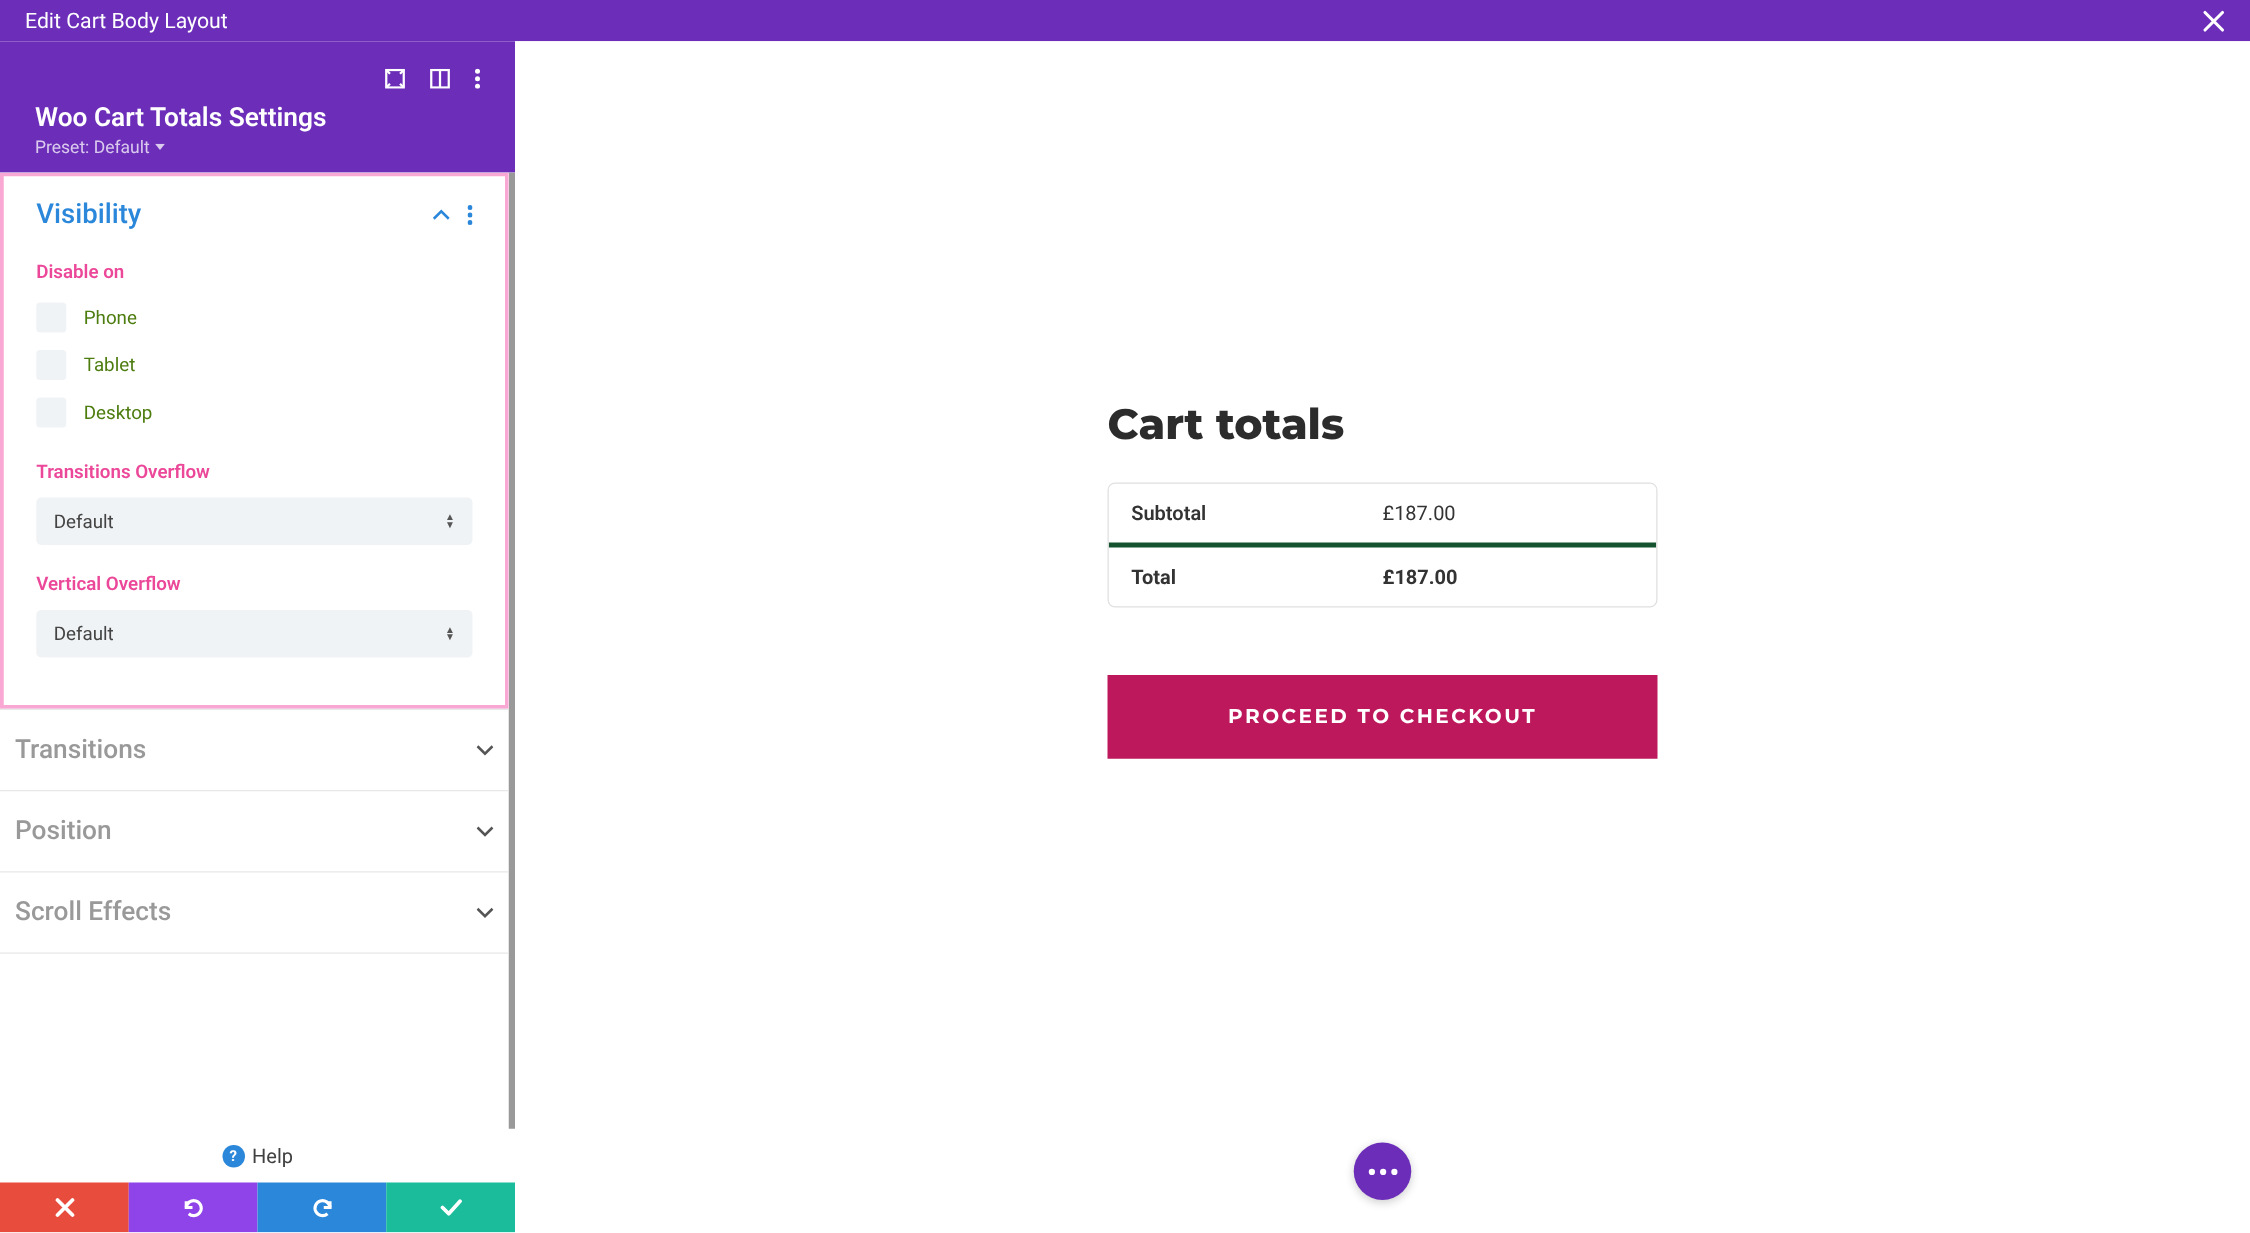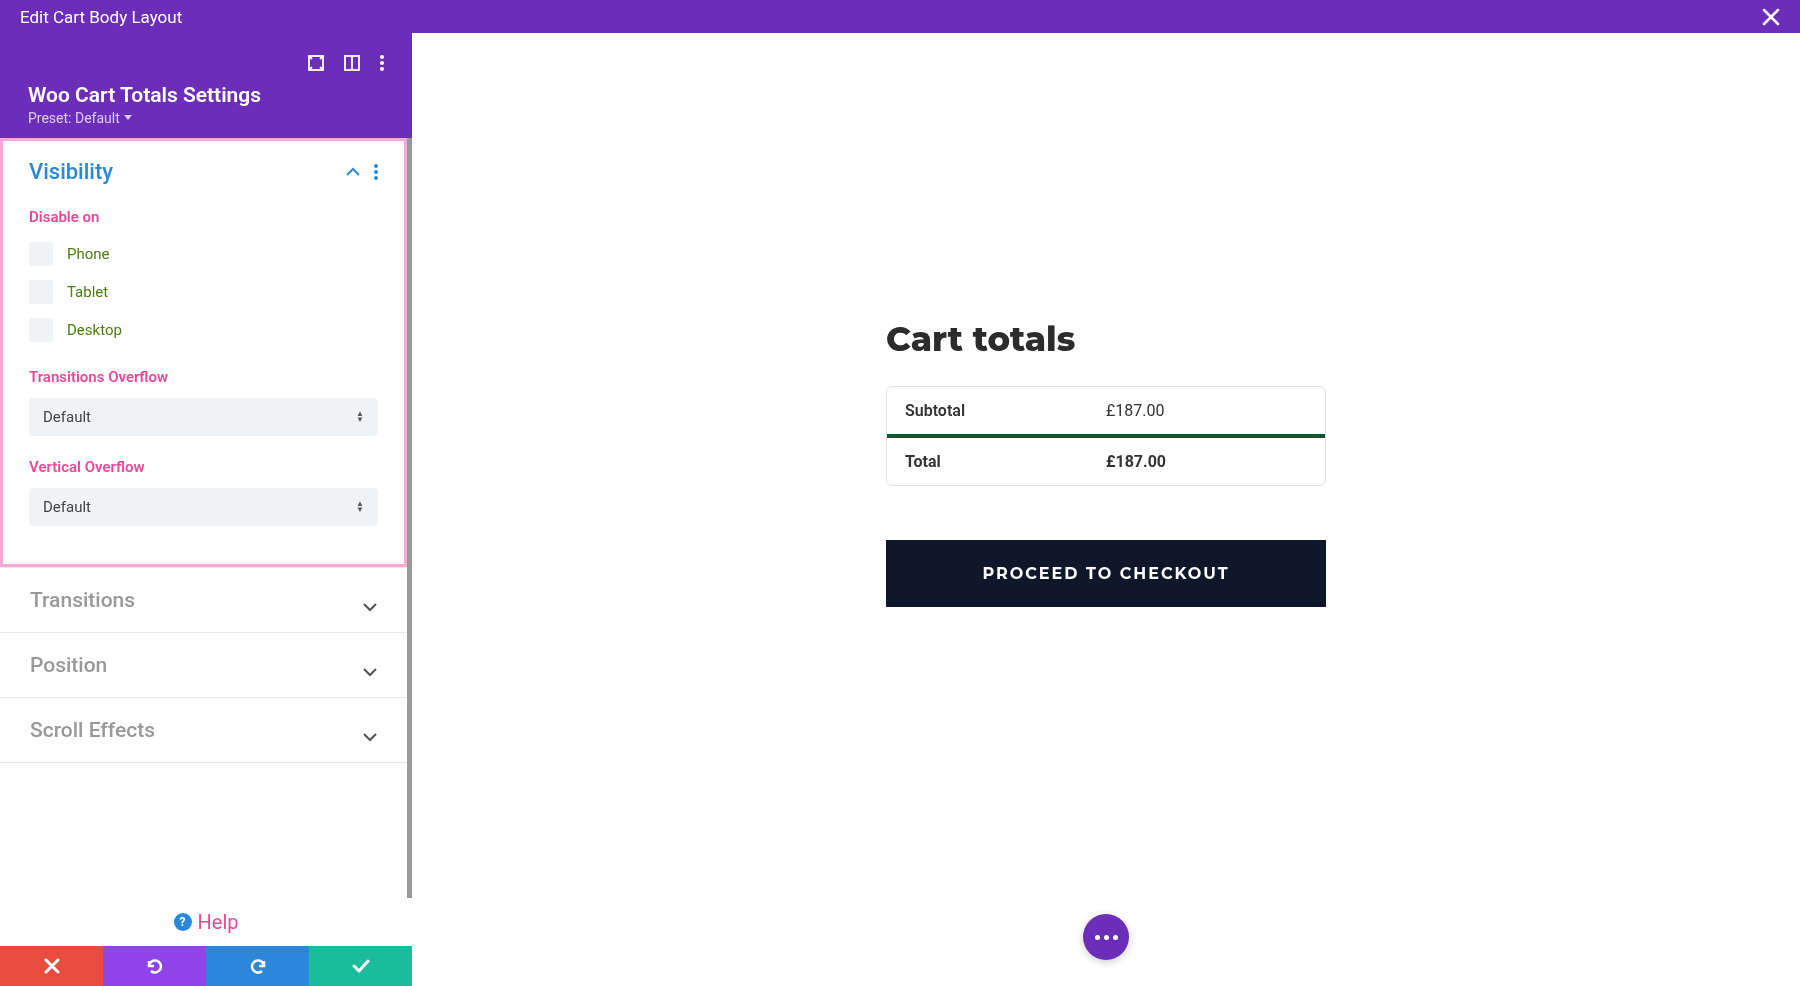--- a/index.html
+++ b/index.html
@@ -34,47 +34,47 @@
 .field-label { font-weight: 600; color: #ec4899; font-size: 15px; margin-bottom: 16px; }
 .checkbox-row { display: flex; align-items: center; gap: 14px; margin-bottom: 14px; }
 .checkbox-box { width: 24px; height: 24px; background: #f0f3f5; border-radius: 3px; cursor: pointer; }
 .checkbox-label { font-size: 15px; color: #4d7c0f; }
 
 .select-field { margin-bottom: 22px; }
 .select-field .field-label { margin-bottom: 12px; }
 .select-control { background: #f0f3f5; border-radius: 4px; padding: 10px 14px; display: flex; justify-content: space-between; align-items: center; cursor: pointer; font-size: 15px; color: #444; }
 .select-arrows { display: flex; flex-direction: column; font-size: 8px; line-height: 6px; color: #555; }
 
-.collapsed-section { border-top: 1px solid #e8e8e8; padding: 20px 30px; display: flex; justify-content: space-between; align-items: flex-end; cursor: pointer; }
+.collapsed-section { border-top: 1px solid #e8e8e8; padding: 20px 12px; display: flex; justify-content: space-between; align-items: center; cursor: pointer; }
 .collapsed-title { color: #999; font-size: 21px; font-weight: 500; }
 
 .help-row { display: flex; align-items: center; justify-content: center; gap: 6px; padding: 12px 0; border-top: 0; }
 .help-icon { width: 18px; height: 18px; border-radius: 50%; background: #2b87da; color: #fff; display: flex; align-items: center; justify-content: center; font-size: 12px; font-weight: bold; }
-.help-text { font-size: 20px; color: #ec4899; }
+.help-text { font-size: 16px; color: #404040; }
 
 .bottom-actions { display: flex; height: 40px; }
 .action-btn { flex: 1; display: flex; align-items: center; justify-content: center; cursor: pointer; color: #fff; border: none; }
 .action-discard { background: #e74c3c; }
 .action-undo { background: #8e44e8; }
 .action-redo { background: #2b87da; }
 .action-save { background: #1abc9c; }
 
 .preview { flex: 1; background: #fff; display: flex; align-items: flex-start; justify-content: center; padding-top: 285px; position: relative; }
 .preview-inner { width: 440px; }
 .preview-title { font-size: 34px; font-weight: 800; color: #2c2c2c; margin-bottom: 26px; font-family: "Montserrat", -apple-system, sans-serif; }
 
 .cart-table { border: 1px solid #e0e0e0; border-radius: 6px; overflow: hidden; margin-bottom: 54px; }
 .cart-row { display: flex; padding: 14px 18px; }
 .cart-row + .cart-row { border-top: 4px solid #14532d; }
 .cart-label { flex: 1; font-size: 16px; color: #333; font-weight: 600; }
 .cart-value { flex: 1; font-size: 16px; color: #333; }
 .cart-row.total .cart-label { font-weight: 700; }
 .cart-row.total .cart-value { font-weight: 700; }
 
-.checkout-btn { width: 100%; background: #0f172a; color: #fff; border: none; padding: 24px 0; font-size: 16px; font-weight: 700; letter-spacing: 2px; cursor: pointer; font-family: "Montserrat", -apple-system, sans-serif; }
+.checkout-btn { width: 100%; background: #be185d; color: #fff; border: none; padding: 24px 0; font-size: 16px; font-weight: 700; letter-spacing: 2px; cursor: pointer; font-family: "Montserrat", -apple-system, sans-serif; }
 
 .floating-menu { position: absolute; bottom: 26px; left: 50%; transform: translateX(-50%); width: 46px; height: 46px; border-radius: 50%; background: #6c2eb9; display: flex; align-items: center; justify-content: center; cursor: pointer; box-shadow: 0 2px 8px rgba(0,0,0,0.2); }
 .floating-dots { display: flex; gap: 4px; }
 .floating-dots span { width: 5px; height: 5px; background: #fff; border-radius: 50%; }
 .sidebar-content { flex: 1; display: flex; flex-direction: column; overflow: hidden; }
 .scroll-area { flex: 1; overflow-y: auto; border-right: 5px solid #999; }
 .scroll-area::-webkit-scrollbar { width: 5px; }
 .scroll-area::-webkit-scrollbar-thumb { background: #888; }
 
 svg { display: block; }

